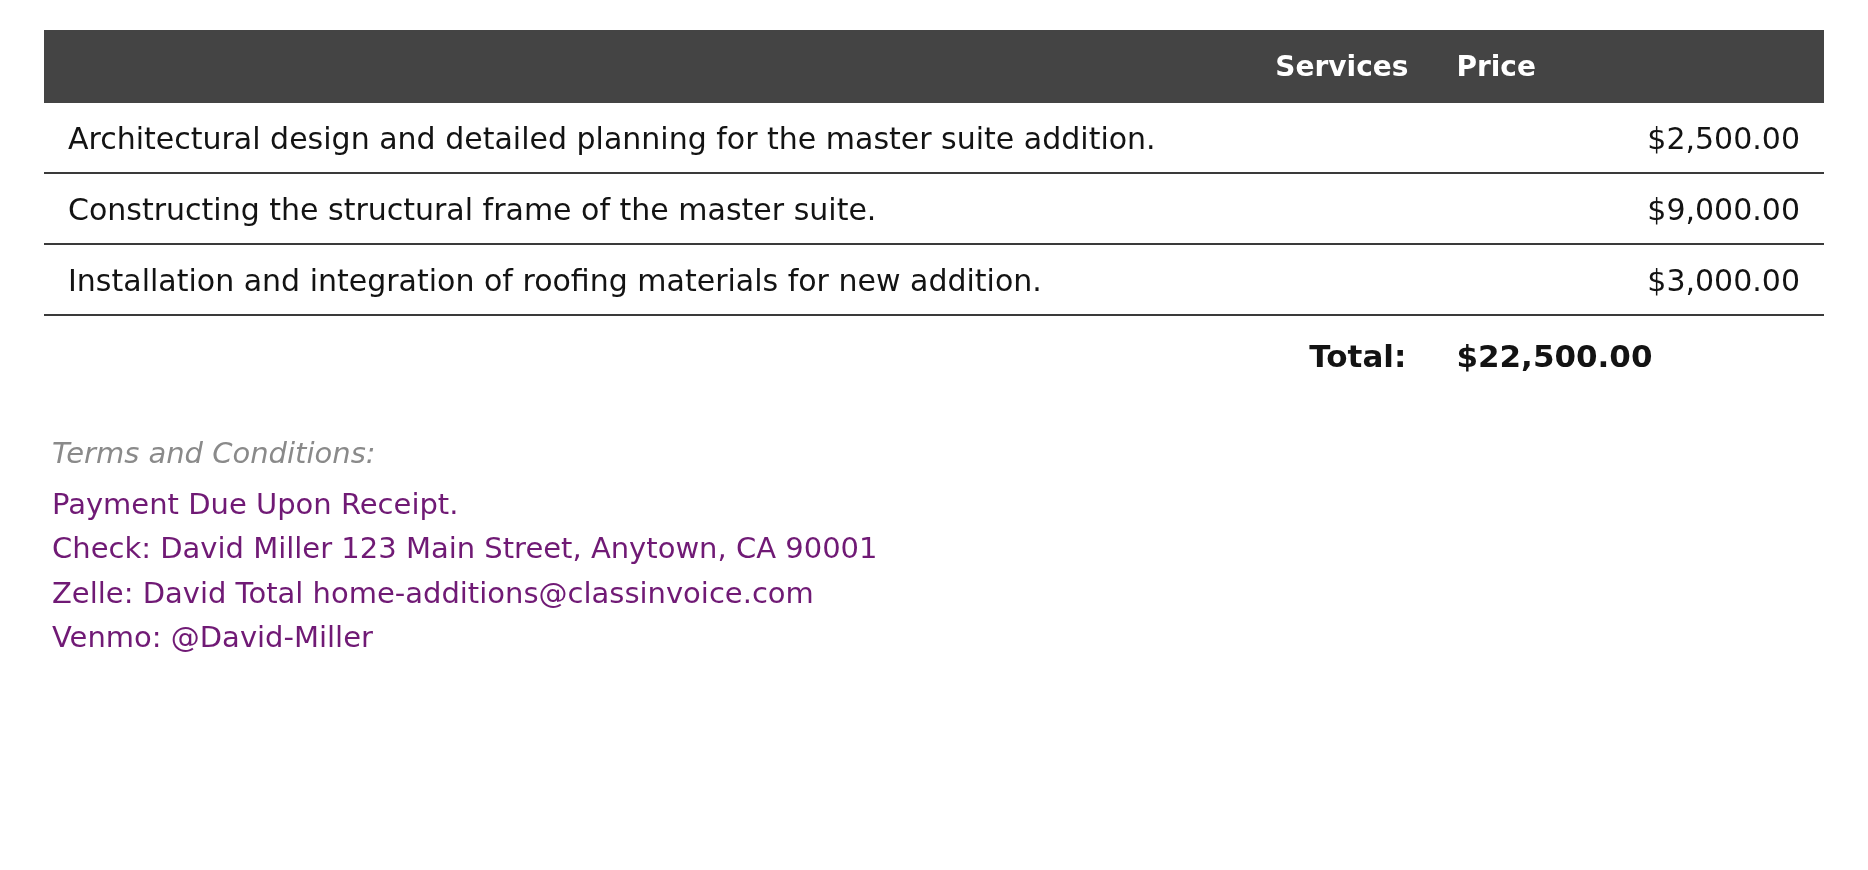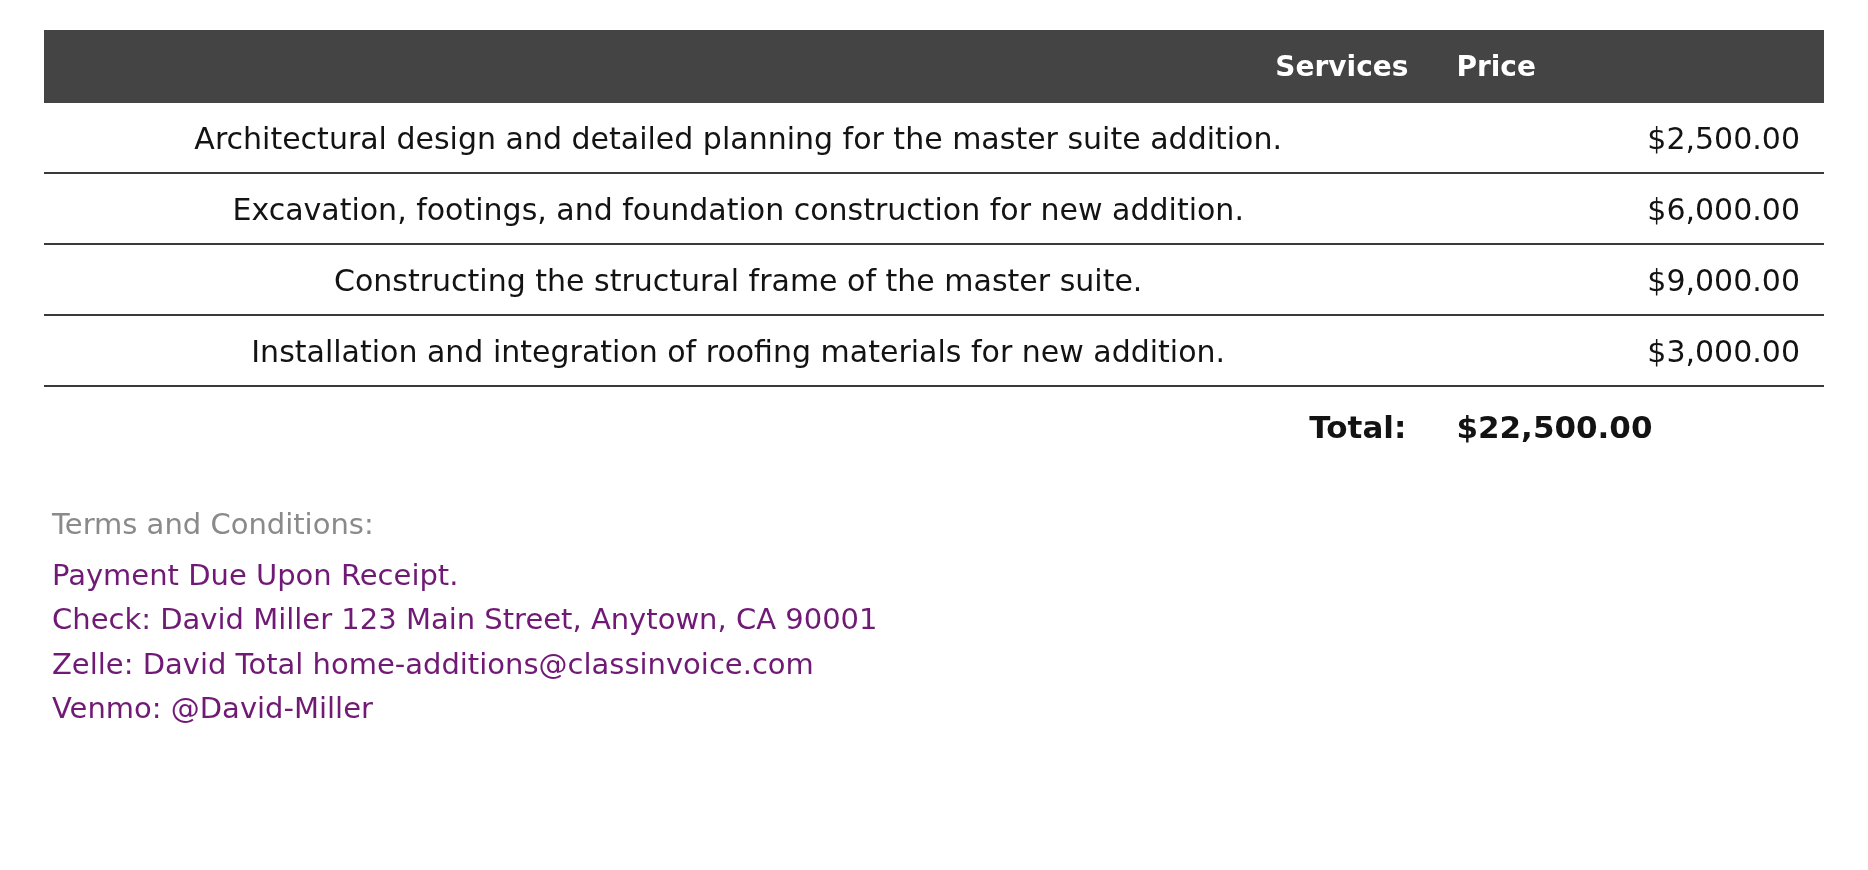--- a/index.html
+++ b/index.html
@@ -39,21 +39,20 @@
     text-align: left;
   }
 
   tbody td {
     font-size: 30px;
     font-weight: 400;
     padding: 18px 24px 16px 24px;
     border-bottom: 2px solid #3a3a3a;
     vertical-align: middle;
     color: #131313;
-    text-align: center;
   }
   tbody td.price-col {
     text-align: right;
     white-space: nowrap;
   }
 
   tr.total-row td {
     border-bottom: none;
     padding-top: 22px;
     font-size: 31px;
@@ -74,20 +73,21 @@
 
   
   .terms-block {
     margin-top: 46px;
     padding: 0 8px;
   }
   .terms-heading {
     font-size: 29px;
     color: #8a8a8a;
     margin-bottom: 12px;
+    font-style: italic;
   }
   .terms-line {
     font-size: 29px;
     color: #701a75;
     line-height: 1.53;
     white-space: nowrap;
   }
 </style>
 </head>
 <body>
@@ -104,24 +104,20 @@
         <th>Services</th>
         <th class="price-col">Price</th>
       </tr>
     </thead>
     <tbody>
       <tr>
         <td>Architectural design and detailed planning for the master suite addition.</td>
         <td class="price-col">$2,500.00</td>
       </tr>
       <tr>
-        <td>Excavation, footings, and foundation construction for new addition.</td>
-        <td class="price-col">$6,000.00</td>
-      </tr>
-      <tr>
         <td>Constructing the structural frame of the master suite.</td>
         <td class="price-col">$9,000.00</td>
       </tr>
       <tr>
         <td>Installation and integration of roofing materials for new addition.</td>
         <td class="price-col">$3,000.00</td>
       </tr>
       <tr class="total-row">
         <td class="total-label">Total:</td>
         <td class="total-value">$22,500.00</td>

